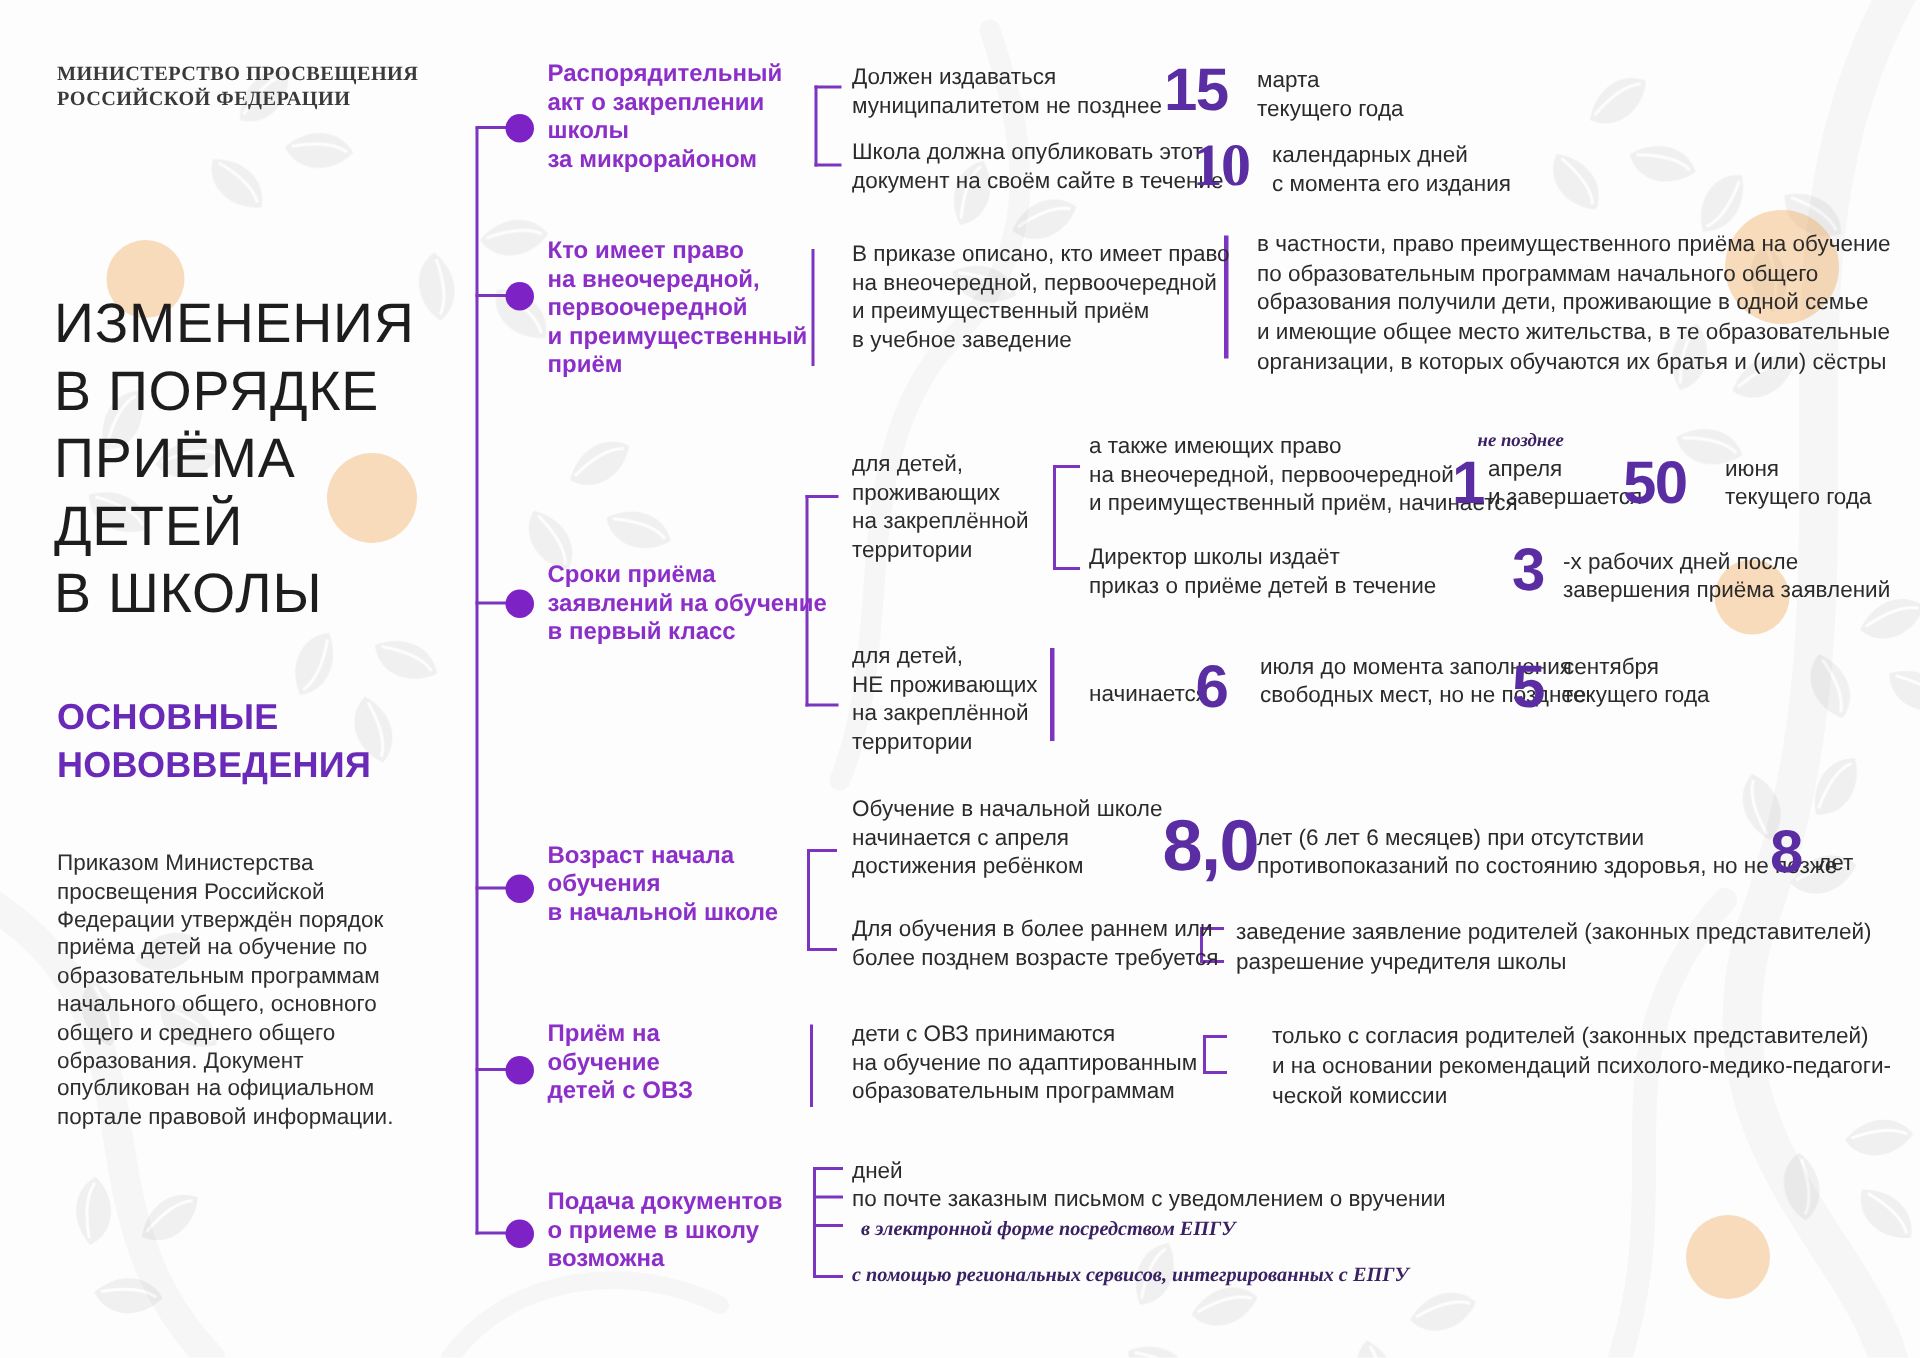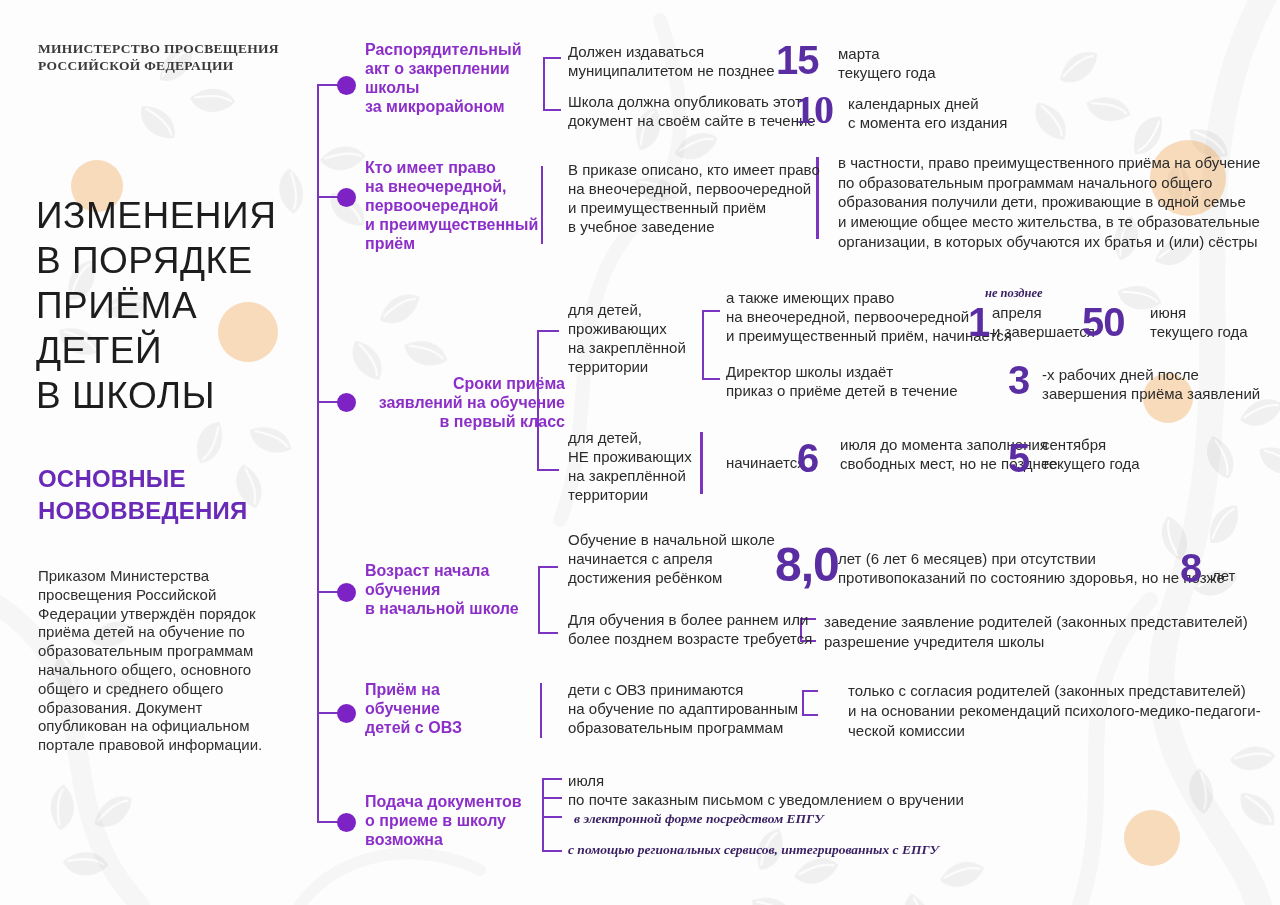--- a/index.html
+++ b/index.html
@@ -172,21 +172,21 @@
 на внеочередной, первоочередной
 и преимущественный приём
 в учебное заведение</div>
 <div class="abs vline bar3" style="left:816px;top:157px;height:82px;"></div>
 <div class="abs bt ws" style="left:838px;top:153px;line-height:19.7px;">в частности, право преимущественного приёма на обучение
 по образовательным программам начального общего
 образования получили дети, проживающие в одной семье
 и имеющие общее место жительства, в те образовательные
 организации, в которых обучаются их братья и (или) сёстры</div>
 
-<div class="abs heading ws" style="left:365px;top:374px;text-align:right;">Сроки приёма
+<div class="abs heading ws" style="left:365px;top:374px;">Сроки приёма
 заявлений на обучение
 в первый класс</div>
 <div class="abs bracket" style="left:537px;top:330px;width:20px;height:137px;"></div>
 
 <div class="abs bt ws" style="left:568px;top:300px;">для детей,
 проживающих
 на закреплённой
 территории</div>
 <div class="abs bracket" style="left:702px;top:310px;width:16px;height:66px;"></div>
 
@@ -251,16 +251,16 @@
 ческой комиссии</div>
 
 <div class="abs heading ws" style="left:365px;top:792px;">Подача документов
 о приеме в школу
 возможна</div>
 <div class="abs vline" style="left:542px;top:778px;height:74px;"></div>
 <div class="abs hline" style="left:542px;top:778px;width:20px;"></div>
 <div class="abs hline" style="left:542px;top:797px;width:20px;"></div>
 <div class="abs hline" style="left:542px;top:816px;width:20px;"></div>
 <div class="abs hline" style="left:542px;top:850px;width:20px;"></div>
-<div class="abs bt" style="left:568px;top:771px;">июля</div>
+<div class="abs bt" style="left:568px;top:771px;">дней</div>
 <div class="abs bt" style="left:568px;top:790px;">по почте заказным письмом с уведомлением о вручении</div>
 <div class="abs serifital epgu" style="left:574px;top:810px;">в электронной форме посредством ЕПГУ</div>
 <div class="abs serifital epgu" style="left:568px;top:841px;font-style:italic;">с помощью региональных сервисов, интегрированных с ЕПГУ</div>
 
 </body></html>

